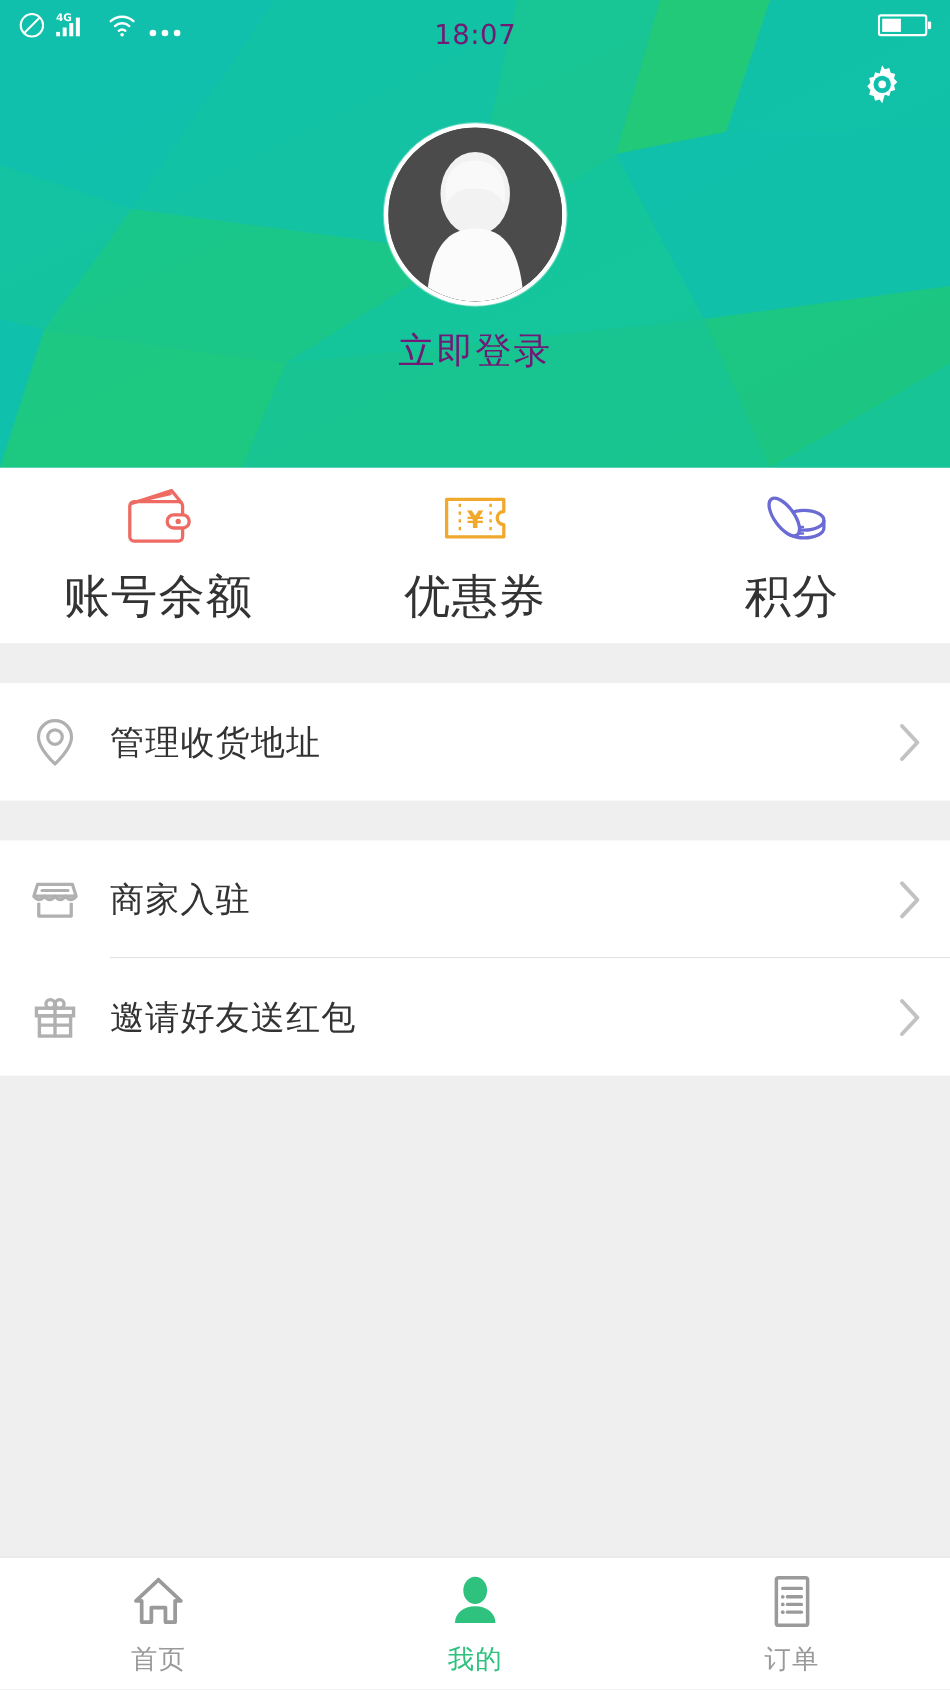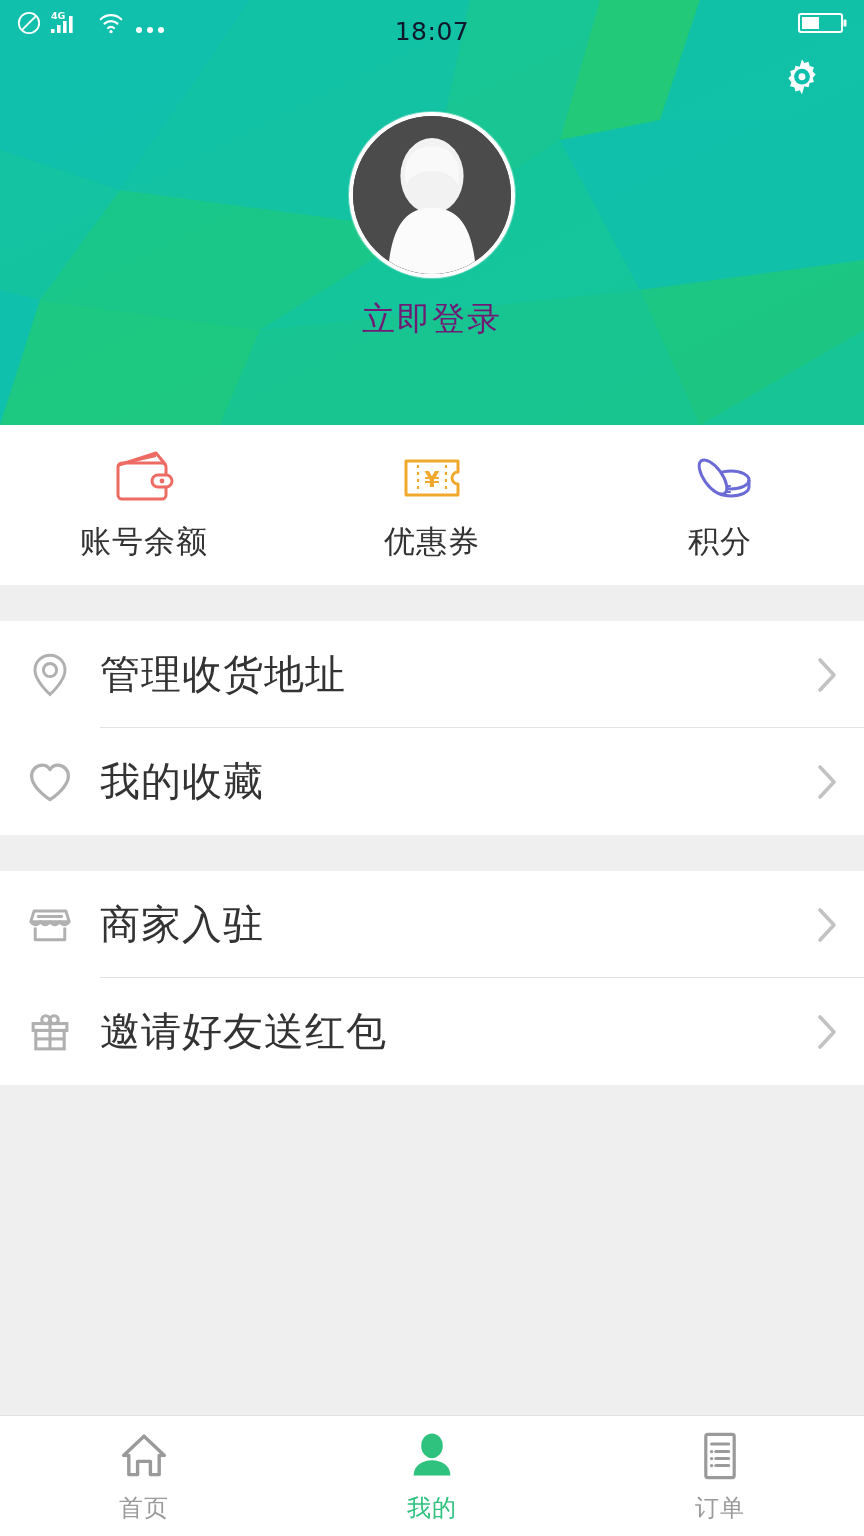--- a/index.html
+++ b/index.html
@@ -20,21 +20,21 @@
 
   
   .statusbar {
     position:absolute; top:0; left:0; width:864px; height:46px;
     display:flex; align-items:center; z-index:5;
     padding:0 16px;
   }
   .sb-left { display:flex; align-items:flex-end; gap:9px; }
   .sb-center {
     position:absolute; left:0; right:0; text-align:center;
-    color:#0f172a; font-size:25px; letter-spacing:.5px;
+    color:#701a75; font-size:25px; letter-spacing:.5px;
     font-family:"DejaVu Sans","Liberation Sans",sans-serif;
     pointer-events:none;
     margin-top:16px;
   }
   .sb-right { position:absolute; right:16px; display:flex; align-items:center; }
 
   
   .gear-btn {
     position:absolute; right:36px; top:52px; width:52px; height:52px; z-index:6;
     display:flex; align-items:center; justify-content:center; cursor:pointer;
@@ -59,37 +59,37 @@
   
   .quick {
     width:864px; height:160px; background:#ffffff;
     display:flex; align-items:center;
   }
   .quick-item {
     flex:1; display:flex; flex-direction:column;
     align-items:center; justify-content:center; gap:16px; cursor:pointer;
   }
   .quick-ico { height:58px; display:flex; align-items:flex-end; justify-content:center; }
-  .quick-label { font-size:31px; color:#333333; letter-spacing:1px; }
+  .quick-label { font-size:42px; color:#333333; letter-spacing:1px; }
 
   
   .gap { width:864px; background:#efefef; }
   .gap-36 { height:36px; }
   .gap-tall { height:104px; }
   .group { width:864px; background:#ffffff; }
 
   .row {
     position:relative; width:864px; height:107px;
     display:flex; align-items:center; cursor:pointer;
   }
   .row-ico {
     width:100px; min-width:100px; display:flex;
     align-items:center; justify-content:center;
   }
-  .row-label { flex:1; font-size:40px; color:#333333; letter-spacing:1px; }
+  .row-label { flex:1; font-size:31px; color:#333333; letter-spacing:1px; }
   .row-arrow { width:74px; display:flex; align-items:center; justify-content:center; }
   .row:not(:last-child)::after {
     content:""; position:absolute; left:100px; right:0; bottom:0;
     height:1px; background:#e3e3e3;
   }
 
   
   .tabbar {
     position:absolute; left:0; bottom:0; width:864px; height:121px;
     background:#ffffff; border-top:1px solid #e0e0e0;
@@ -253,33 +253,20 @@
         </svg>
       </div>
       <div class="row-label">管理收货地址</div>
       <div class="row-arrow">
         <svg width="24" height="40" viewBox="0 0 12 20">
           <polyline points="2.5,2.5 9.5,10 2.5,17.5" fill="none" stroke="#c2c2c2" stroke-width="1.8" stroke-linecap="round" stroke-linejoin="round"></polyline>
         </svg>
       </div>
     </div>
 
-    <div class="row">
-      <div class="row-ico">
-        <svg width="46" height="44" viewBox="0 0 24 22">
-          <path d="M12 20.2 C12 20.2 2.4 14.2 2.4 7.9 C2.4 4.6 4.9 2.2 8 2.2 C9.9 2.2 11.2 3.2 12 4.5 C12.8 3.2 14.1 2.2 16 2.2 C19.1 2.2 21.6 4.6 21.6 7.9 C21.6 14.2 12 20.2 12 20.2 Z" fill="none" stroke="#b0b0b0" stroke-width="1.7" stroke-linejoin="round"></path>
-        </svg>
-      </div>
-      <div class="row-label">我的收藏</div>
-      <div class="row-arrow">
-        <svg width="24" height="40" viewBox="0 0 12 20">
-          <polyline points="2.5,2.5 9.5,10 2.5,17.5" fill="none" stroke="#c2c2c2" stroke-width="1.8" stroke-linecap="round" stroke-linejoin="round"></polyline>
-        </svg>
-      </div>
-    </div>
 
   </div>
 
   <div class="gap gap-36"></div>
   <div class="group">
 
     <div class="row">
       <div class="row-ico">
         <svg width="48" height="44" viewBox="0 0 26 22">
           <path d="M4.4 3.4 L21.6 3.4 L23.4 9.2 L2.6 9.2 Z" fill="none" stroke="#b0b0b0" stroke-width="1.6" stroke-linejoin="round"></path>

